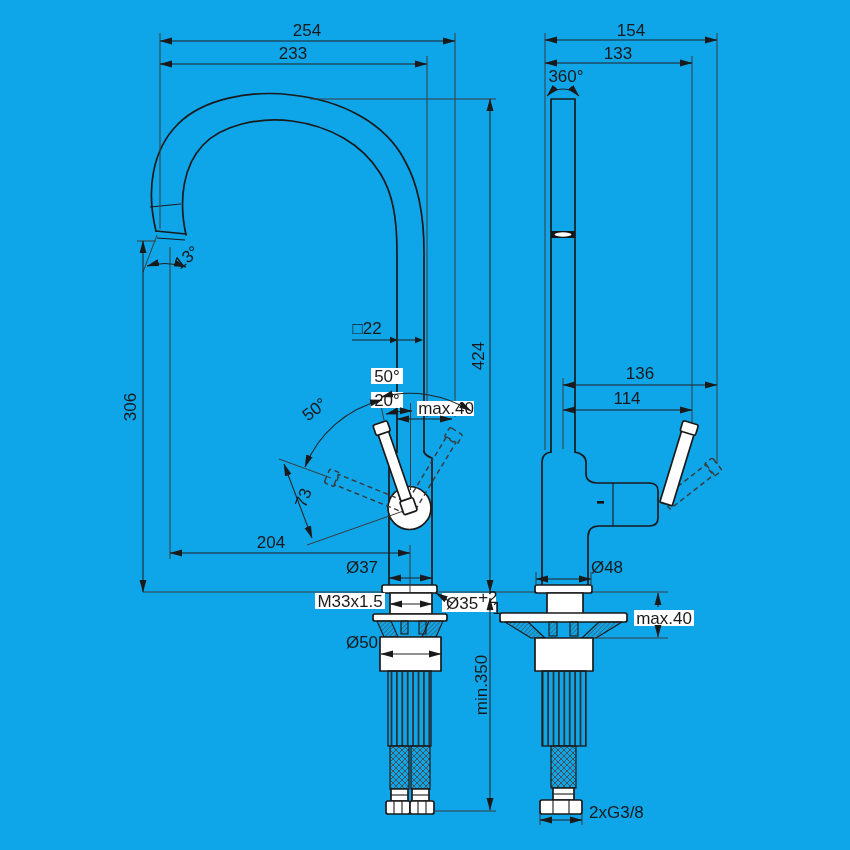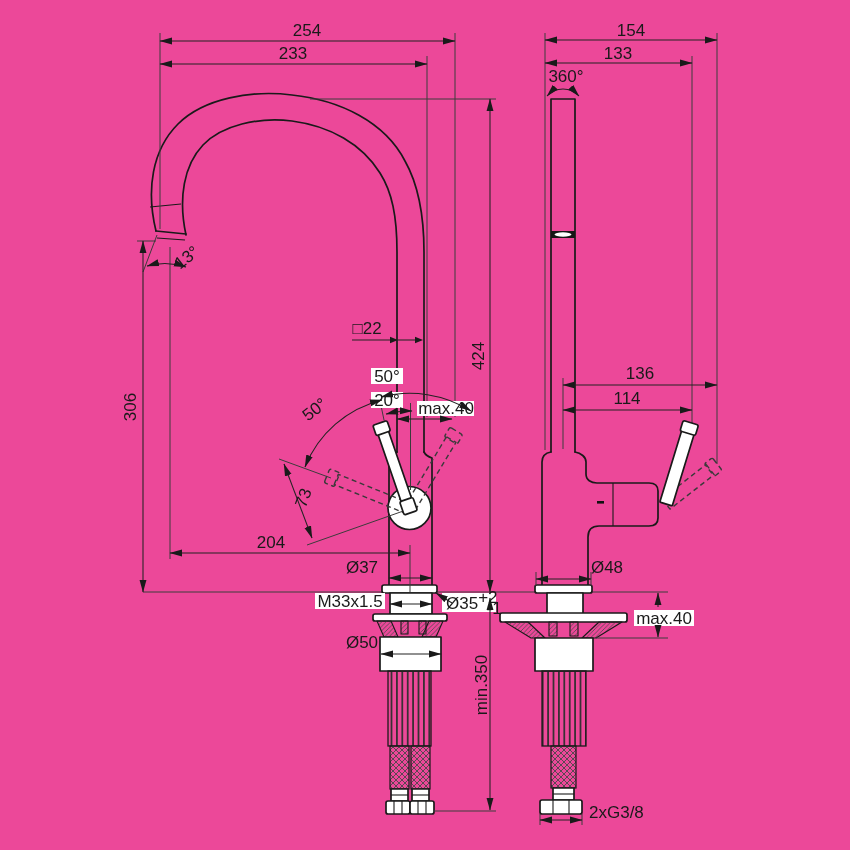--- a/index.html
+++ b/index.html
@@ -1,16 +1,16 @@
 <!DOCTYPE html>
 <html><head>
 <meta charset="utf-8">
 <style>
   html,body{margin:0;padding:0;background:#ffffff;}
-  .stage{width:850px;height:850px;position:relative;background:#ec4899;}
+  .stage{width:850px;height:850px;position:relative;background:#0ea5e9;}
   svg text{font-family:"Liberation Sans","DejaVu Sans",sans-serif;font-size:17px;fill:#1a1a1a;}
   .obj{fill:#ffffff;stroke:#1a1a1a;stroke-width:1.7;stroke-linejoin:round;}
   .objn{fill:none;stroke:#1a1a1a;stroke-width:1.7;stroke-linejoin:round;stroke-linecap:round;}
   .det{fill:none;stroke:#1a1a1a;stroke-width:1.1;}
   .thin{fill:none;stroke:#3c3c3c;stroke-width:1;}
   .dim{fill:none;stroke:#232323;stroke-width:1.05;}
   .dash{fill:none;stroke:#3a3a3a;stroke-width:1.4;stroke-dasharray:5 3.5;stroke-linejoin:round;}
   .mask{fill:#ffffff;stroke:none;}
   .hatchfill{fill:url(#hatch);stroke:#1a1a1a;stroke-width:1.1;stroke-linejoin:round;}
 </style>

